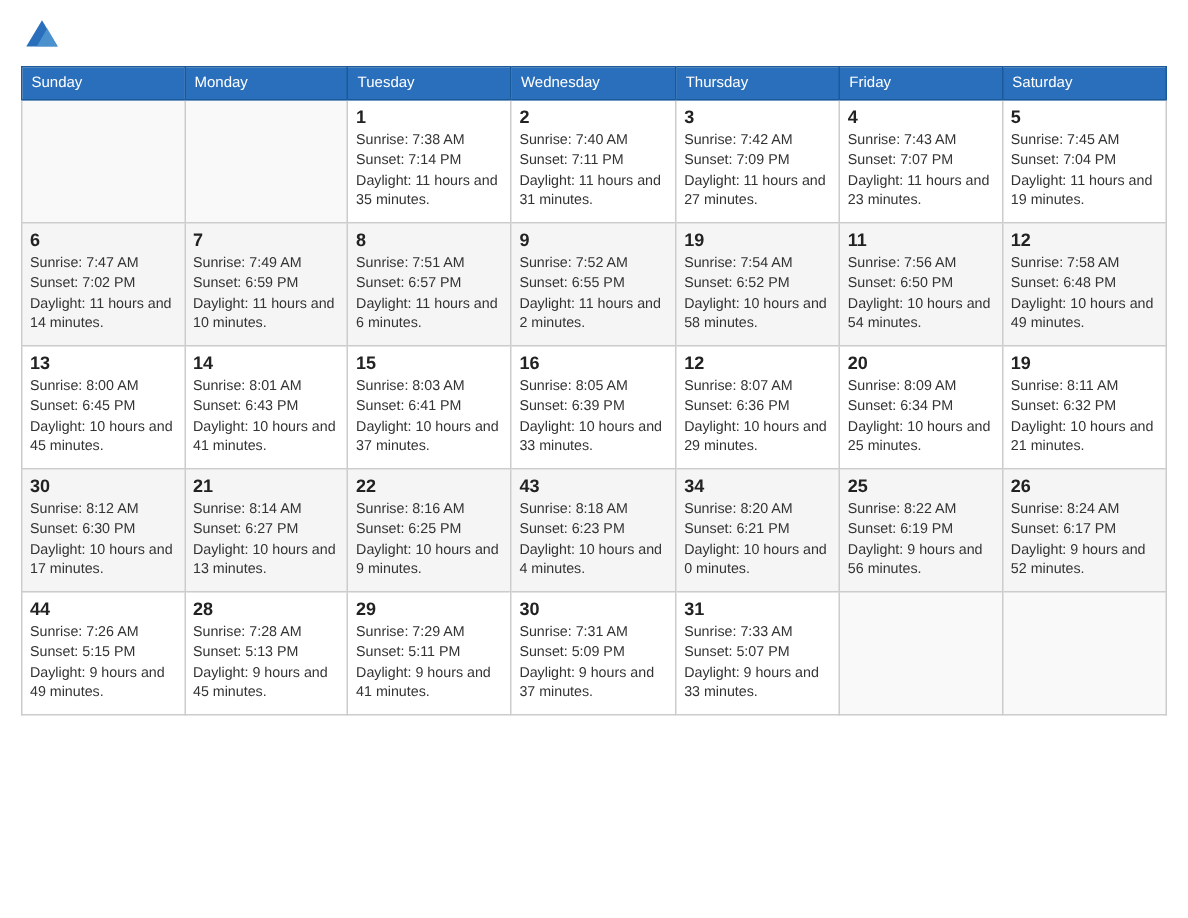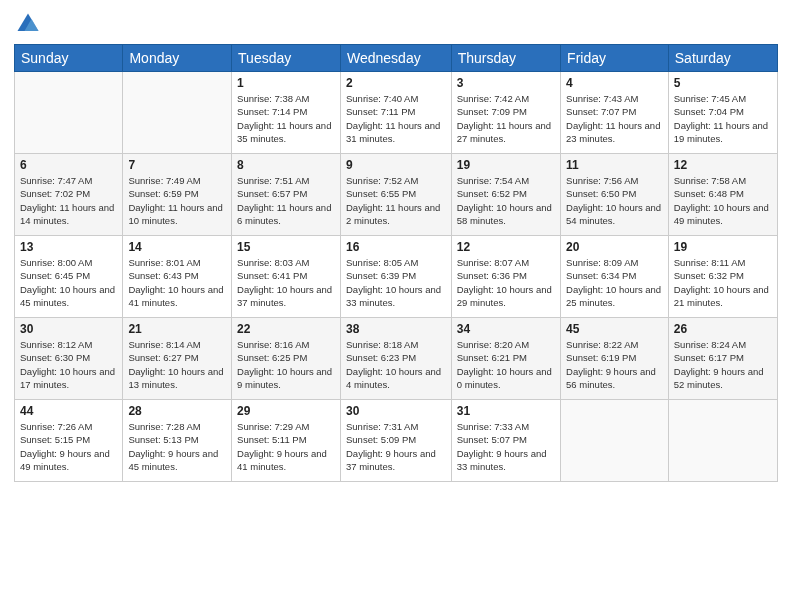--- a/index.html
+++ b/index.html
@@ -54,21 +54,21 @@
     .calendar {
       width: 100%;
       border-collapse: collapse;
       font-size: 10px;
     }
     .calendar th {
       background-color: #2a6fbb;
       color: #fff;
       text-align: left;
       padding: 5px 6px;
-      font-size: 14px;
+      font-size: 10px;
       font-weight: normal;
       border: 1px solid #1a5a9a;
     }
     .calendar td {
       border: 1px solid #ccc;
       vertical-align: top;
       padding: 4px 5px;
       width: 113px;
       height: 82px;
       background: #fff;
@@ -217,29 +217,29 @@
           </td>
           <td>
             <span class="day-num">21</span>
             <div class="day-info">Sunrise: 8:14 AM<br>Sunset: 6:27 PM<br>Daylight: 10 hours and 13 minutes.</div>
           </td>
           <td>
             <span class="day-num">22</span>
             <div class="day-info">Sunrise: 8:16 AM<br>Sunset: 6:25 PM<br>Daylight: 10 hours and 9 minutes.</div>
           </td>
           <td>
-            <span class="day-num">38</span>
+            <span class="day-num">43</span>
             <div class="day-info">Sunrise: 8:18 AM<br>Sunset: 6:23 PM<br>Daylight: 10 hours and 4 minutes.</div>
           </td>
           <td>
             <span class="day-num">34</span>
             <div class="day-info">Sunrise: 8:20 AM<br>Sunset: 6:21 PM<br>Daylight: 10 hours and 0 minutes.</div>
           </td>
           <td>
-            <span class="day-num">45</span>
+            <span class="day-num">25</span>
             <div class="day-info">Sunrise: 8:22 AM<br>Sunset: 6:19 PM<br>Daylight: 9 hours and 56 minutes.</div>
           </td>
           <td>
             <span class="day-num">26</span>
             <div class="day-info">Sunrise: 8:24 AM<br>Sunset: 6:17 PM<br>Daylight: 9 hours and 52 minutes.</div>
           </td>
         </tr>
         <tr>
           <td>
             <span class="day-num">44</span>

